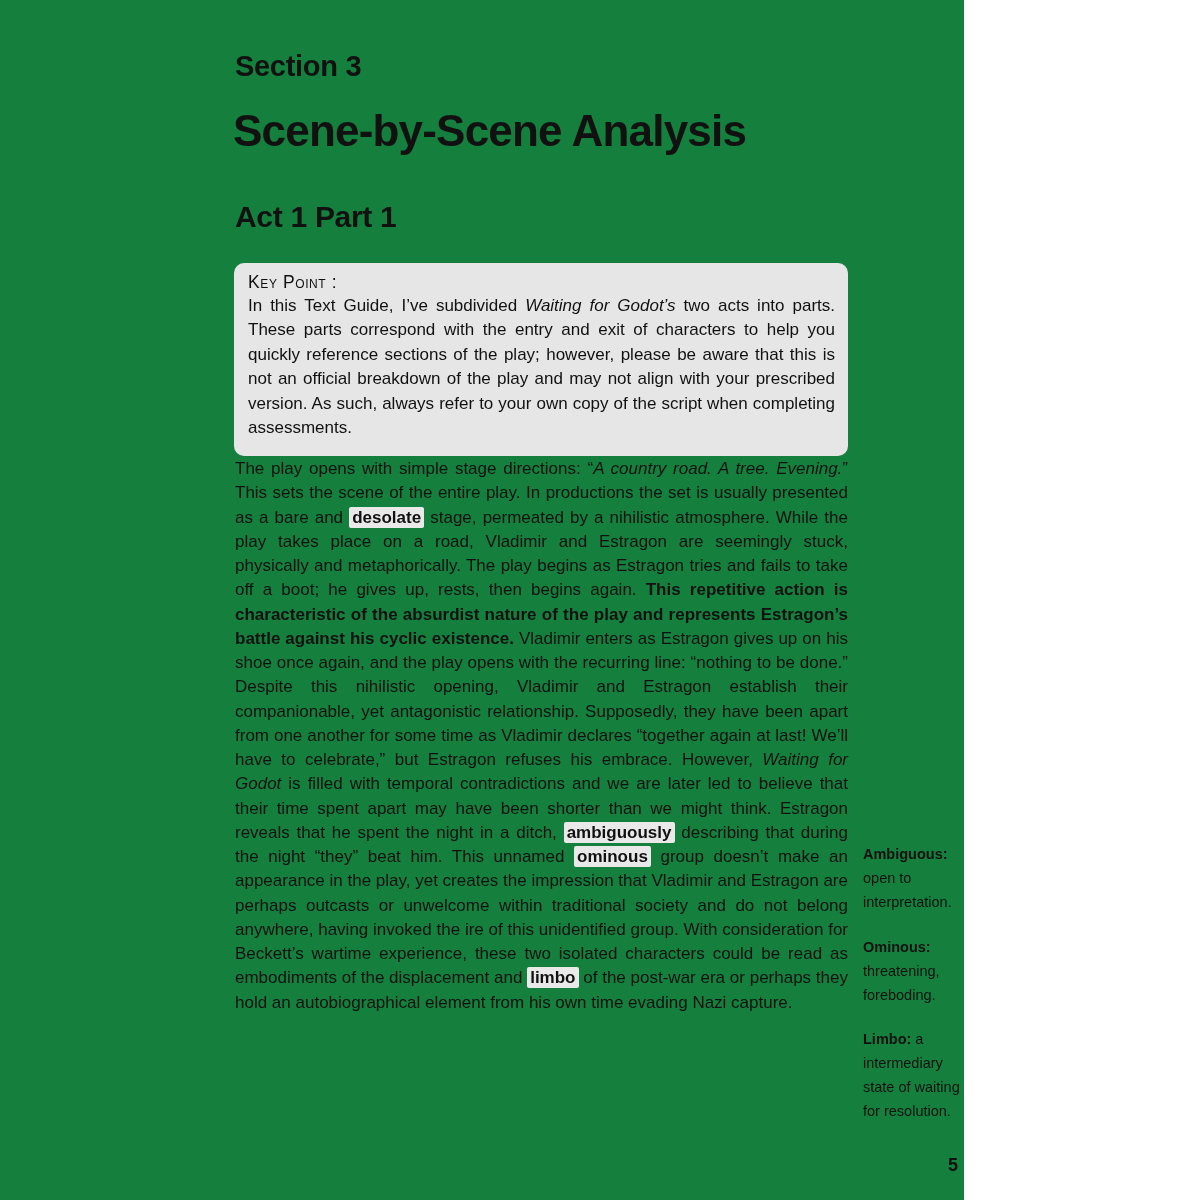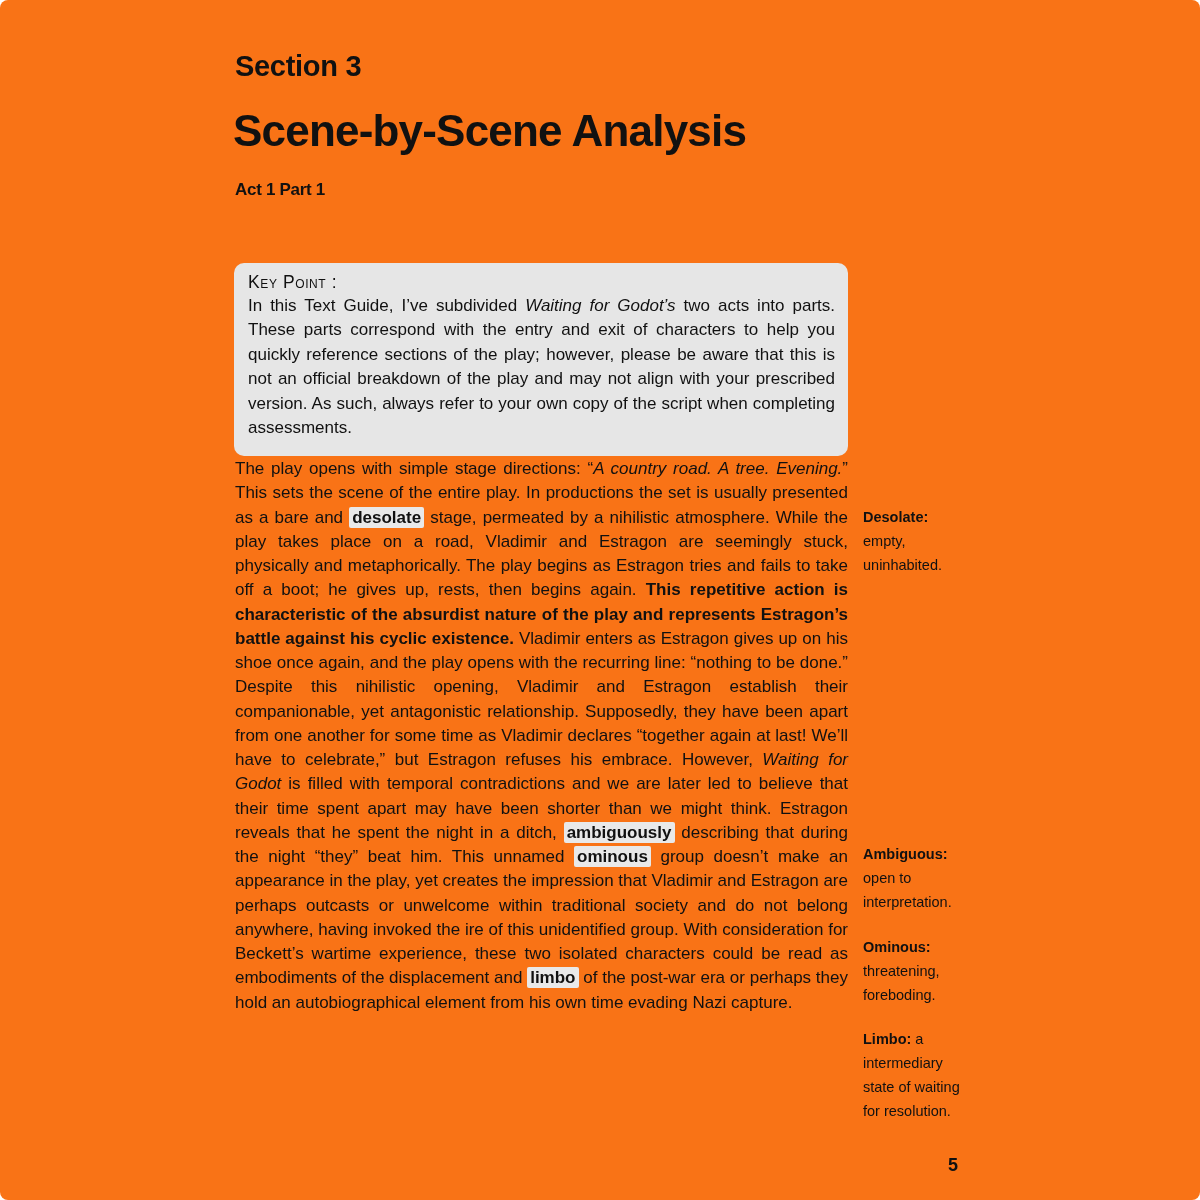--- a/index.html
+++ b/index.html
@@ -1,46 +1,45 @@
 <!DOCTYPE html>
 <html><head>
 <meta charset="utf-8">
 <style>
   html, body { margin: 0; padding: 0; background: #ffffff; }
   .page {
     position: relative;
-    width: 1200px;
+    width: 964px;
     height: 1200px;
-    background: #f97316;
+    background: #15803d;
     color: #111111;
     font-family: "Liberation Sans", sans-serif;
     overflow: hidden;
-    border-radius: 8px;
   }
   .section-label {
     position: absolute;
     left: 235px;
     top: 50px;
     font-size: 29px;
     font-weight: bold;
     letter-spacing: -0.3px;
   }
   .main-title {
     position: absolute;
     left: 233px;
     top: 106px;
     font-size: 44px;
     font-weight: bold;
     letter-spacing: -0.8px;
   }
   .subheading {
     position: absolute;
     left: 235px;
-    top: 180px;
-    font-size: 17px;
+    top: 200px;
+    font-size: 30px;
     font-weight: bold;
     letter-spacing: -0.3px;
   }
   .keypoint-box {
     position: absolute;
     left: 234px;
     top: 263px;
     width: 614px;
     box-sizing: border-box;
     background: #e6e6e6;
@@ -116,25 +115,20 @@
 
   <div class="subheading">Act 1 Part 1</div>
 
   <div class="keypoint-box">
     <div class="keypoint-label">Key Point :</div>
     <div class="keypoint-text"><span class="run-n">In this Text Guide, I’ve subdivided </span><span class="run-i">Waiting for Godot’s</span><span class="run-n"> two acts into parts. These parts correspond with the entry and exit of characters to help you quickly reference sections of the play; however, please be aware that this is not an official breakdown of the play and may not align with your prescribed version.  As such, always refer to your own copy of the script when completing assessments.</span></div>
   </div>
 
   <div class="body-text"><span class="run-n">The play opens with simple stage directions: “</span><span class="run-i">A country road.  A tree. Evening.</span><span class="run-n">”  This sets the scene of the entire play.  In productions the set is usually presented as a bare and </span><span class="run-h">desolate</span><span class="run-n"> stage, permeated by a nihilistic atmosphere. While the play takes place on a road, Vladimir and Estragon are seemingly stuck, physically and metaphorically.  The play begins as Estragon tries and fails to take off a boot; he gives up, rests, then begins again.  </span><span class="run-b">This repetitive action is characteristic of the absurdist nature of the play and represents Estragon’s battle against his cyclic existence.</span><span class="run-n"> Vladimir enters as Estragon gives up on his shoe once again, and the play opens with the recurring line: “nothing to be done.”  Despite this nihilistic opening, Vladimir and Estragon establish their companionable, yet antagonistic relationship. Supposedly, they have been apart from one another for some time as Vladimir declares “together again at last!  We’ll have to celebrate,” but Estragon refuses his embrace.  However, </span><span class="run-i">Waiting for Godot</span><span class="run-n"> is filled with temporal contradictions and we are later led to believe that their time spent apart may have been shorter than we might think.  Estragon reveals that he spent the night in a ditch, </span><span class="run-h">ambiguously</span><span class="run-n"> describing that during the night “they” beat him.  This unnamed </span><span class="run-h">ominous</span><span class="run-n"> group doesn’t make an appearance in the play, yet creates the impression that Vladimir and Estragon are perhaps outcasts or unwelcome within traditional society and do not belong anywhere, having invoked the ire of this unidentified group.  With consideration for Beckett’s wartime experience, these two isolated characters could be read as embodiments of the displacement and </span><span class="run-h">limbo</span><span class="run-n"> of the post-war era or perhaps they hold an autobiographical element from his own time evading Nazi capture.</span></div>
 
-  <div class="margin-note" style="top:505px;">
-    <span class="note-term">Desolate:</span><span class="note-def">
-empty,
-uninhabited.</span>
-  </div>
 
   <div class="margin-note" style="top:842px;">
     <span class="note-term">Ambiguous:</span><span class="note-def">
 open to
 interpretation.</span>
   </div>
 
   <div class="margin-note" style="top:935px;">
     <span class="note-term">Ominous:</span><span class="note-def">
 threatening,

